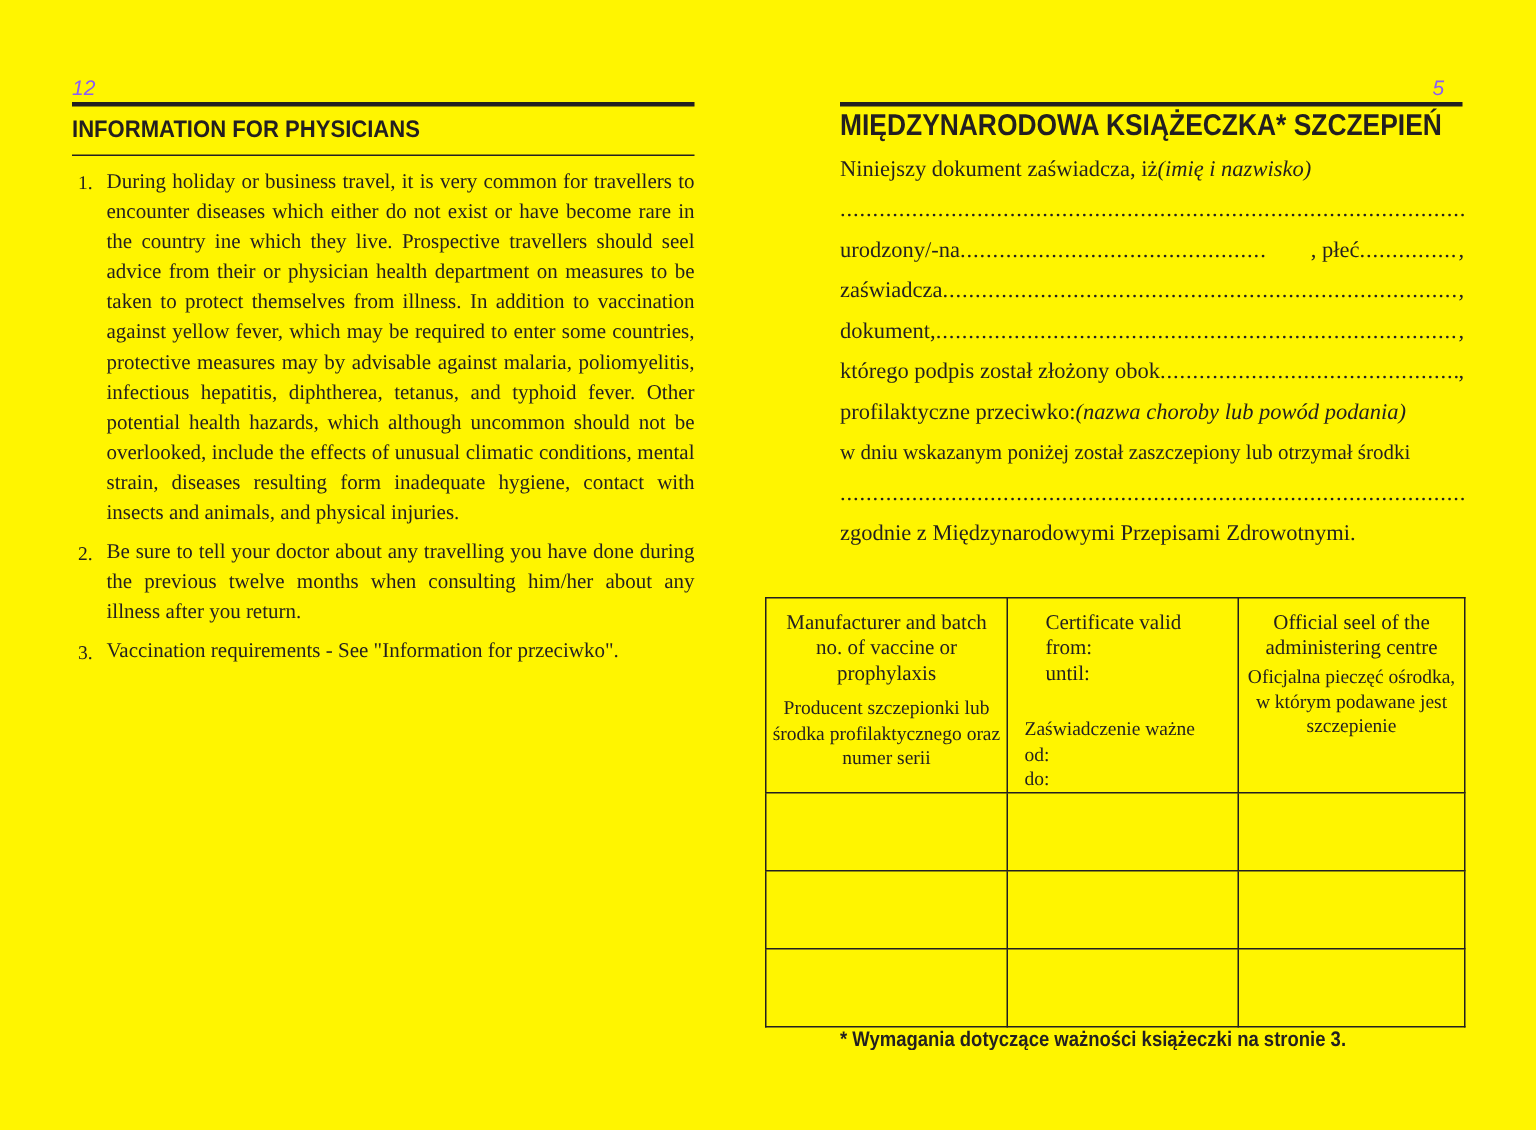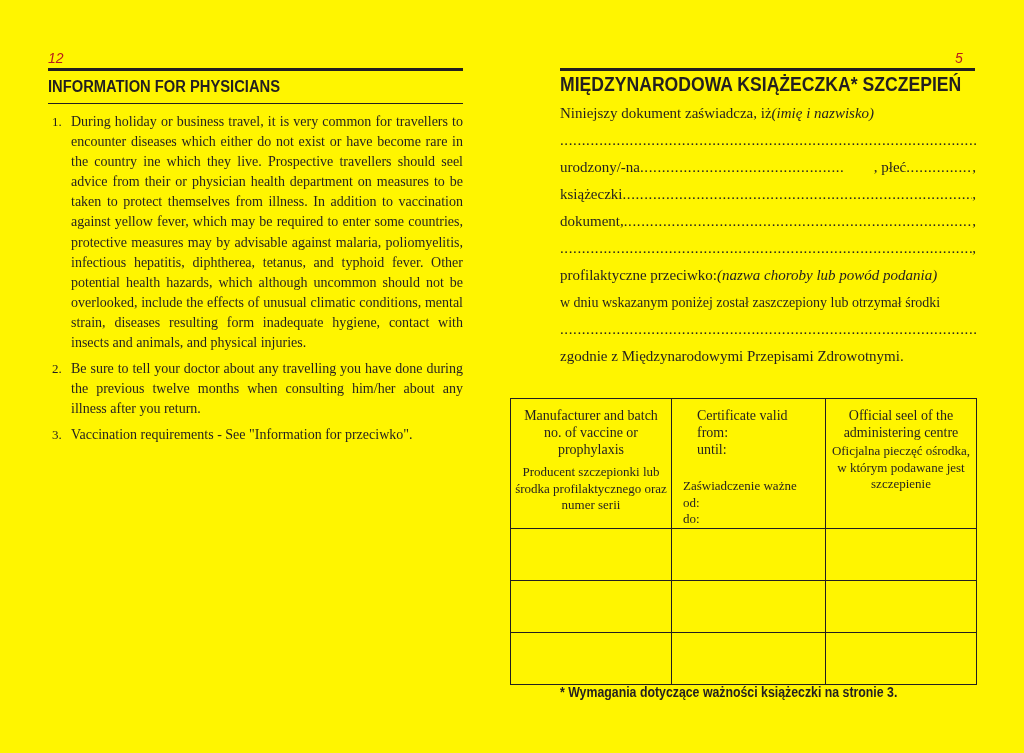--- a/index.html
+++ b/index.html
@@ -2,21 +2,21 @@
 <html><head>
 <meta charset="utf-8">
 <style>
   html, body { margin: 0; padding: 0; }
   body {
     width: 1024px; height: 753px; background: #fff500; position: relative; overflow: hidden;
     color: #231f20;
   }
   .page-num {
     position: absolute; font-family: "Liberation Sans", sans-serif; font-style: italic;
-    font-size: 14px; color: #b91c1c; text-align: center;
+    font-size: 14px; color: #8b5cf6; text-align: center;
   }
   .rule-thick { position: absolute; height: 3px; background: #231f20; }
   .rule-thin { position: absolute; height: 1px; background: #231f20; }
   .heading {
     position: absolute; font-family: "Liberation Sans", sans-serif; font-weight: bold;
     color: #231f20; white-space: nowrap; transform-origin: left top;
   }
   #left-heading { left: 48px; top: 78px; font-size: 16px; transform: scaleX(0.92); }
   #right-heading { left: 560px; top: 73px; font-size: 20px; transform: scaleX(0.88); }
 
@@ -101,30 +101,31 @@
       <span class="dots"></span>
     </div>
     <div class="line">
       <span class="txt">urodzony/-na </span>
       <span class="dots"></span>
       <span class="mid">, płeć </span>
       <span class="dots short"></span>
       <span class="comma">,</span>
     </div>
     <div class="line">
-      <span class="txt">książeczki </span>
+      <span class="txt">zaświadcza </span>
       <span class="dots"></span>
       <span class="comma">,</span>
     </div>
     <div class="line">
       <span class="txt">dokument, </span>
       <span class="dots"></span>
       <span class="comma">,</span>
     </div>
     <div class="line">
+      <span class="txt">którego podpis został złożony obok </span>
       <span class="dots"></span>
       <span class="comma">,</span>
     </div>
     <div class="line">
       <span class="txt">profilaktyczne przeciwko: </span>
       <span class="txt it">(nazwa choroby lub powód podania)</span>
     </div>
     <div class="line">
       <span class="txt sm">w dniu wskazanym poniżej został zaszczepiony lub otrzymał środki</span>
     </div>

